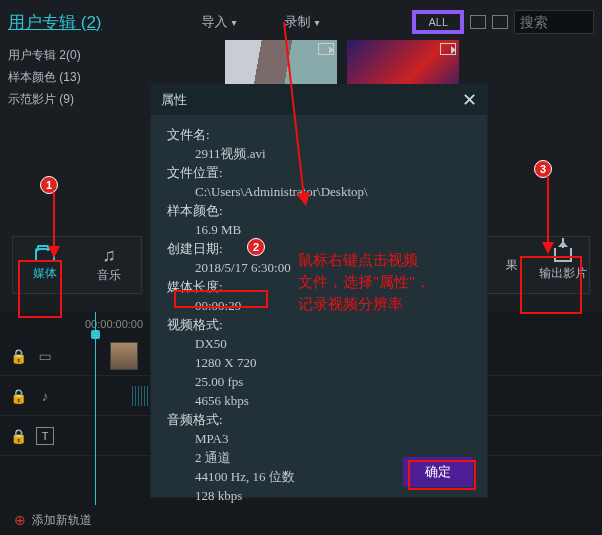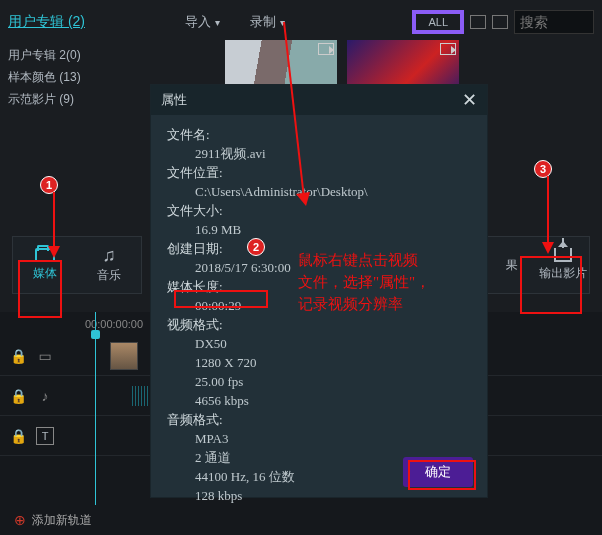--- a/index.html
+++ b/index.html
@@ -7,22 +7,22 @@
   width: 602px; height: 535px;
   background: #1a1d21;
   font-family: "Microsoft YaHei", Arial, sans-serif;
   font-size: 12px; color: #b0b8c0;
   position: relative; overflow: hidden;
 }
 .topbar {
   position: absolute; top: 0; left: 0; right: 0; height: 44px;
   display: flex; align-items: center; padding: 0 8px;
 }
-.bc { color: #2fc4d6; text-decoration: underline; font-size: 14px; }
-.top-center { margin-left: 100px; display: flex; gap: 30px; }
+.bc { color: #2fc4d6; text-decoration: underline; font-size: 17px; }
+.top-center { margin-left: 100px; display: flex; gap: 48px; }
 .dd { display: flex; align-items: center; gap: 4px; font-size: 13px; }
 .dd:after { content: "▾"; font-size: 10px; }
 .top-right { margin-left: auto; display: flex; align-items: center; gap: 6px; }
 .all-btn { border: 4px solid #8b5cf6; padding: 2px 12px; font-size: 11px; }
 .icon-sq { width: 16px; height: 14px; border: 1px solid #777; display: inline-block; }
 .search { background: #0e1114; border: 1px solid #333; color: #888; width: 80px; padding: 3px 5px; font-size: 14px; }
 
 .sidebar {
   position: absolute; left: 8px; top: 44px; width: 110px;
   font-size: 12px; line-height: 22px;
@@ -173,21 +173,21 @@
 <div class="dialog">
   <div class="dlg-title">
     <span>属性</span>
     <span class="dlg-close">✕</span>
   </div>
   <div class="dlg-body">
     <div class="lbl">文件名:</div>
     <div class="val">2911视频.avi</div>
     <div class="lbl">文件位置:</div>
     <div class="val">C:\Users\Administrator\Desktop\</div>
-    <div class="lbl">文件大小:</div>
+    <div class="lbl">样本颜色:</div>
     <div class="val">16.9 MB</div>
     <div class="lbl">创建日期:</div>
     <div class="val">2018/5/17 6:30:00</div>
     <div class="lbl">媒体长度:</div>
     <div class="val">00:00:29</div>
     <div class="lbl">视频格式:</div>
     <div class="val">DX50</div>
     <div class="val">1280 X 720</div>
     <div class="val">25.00  fps</div>
     <div class="val">4656  kbps</div>

